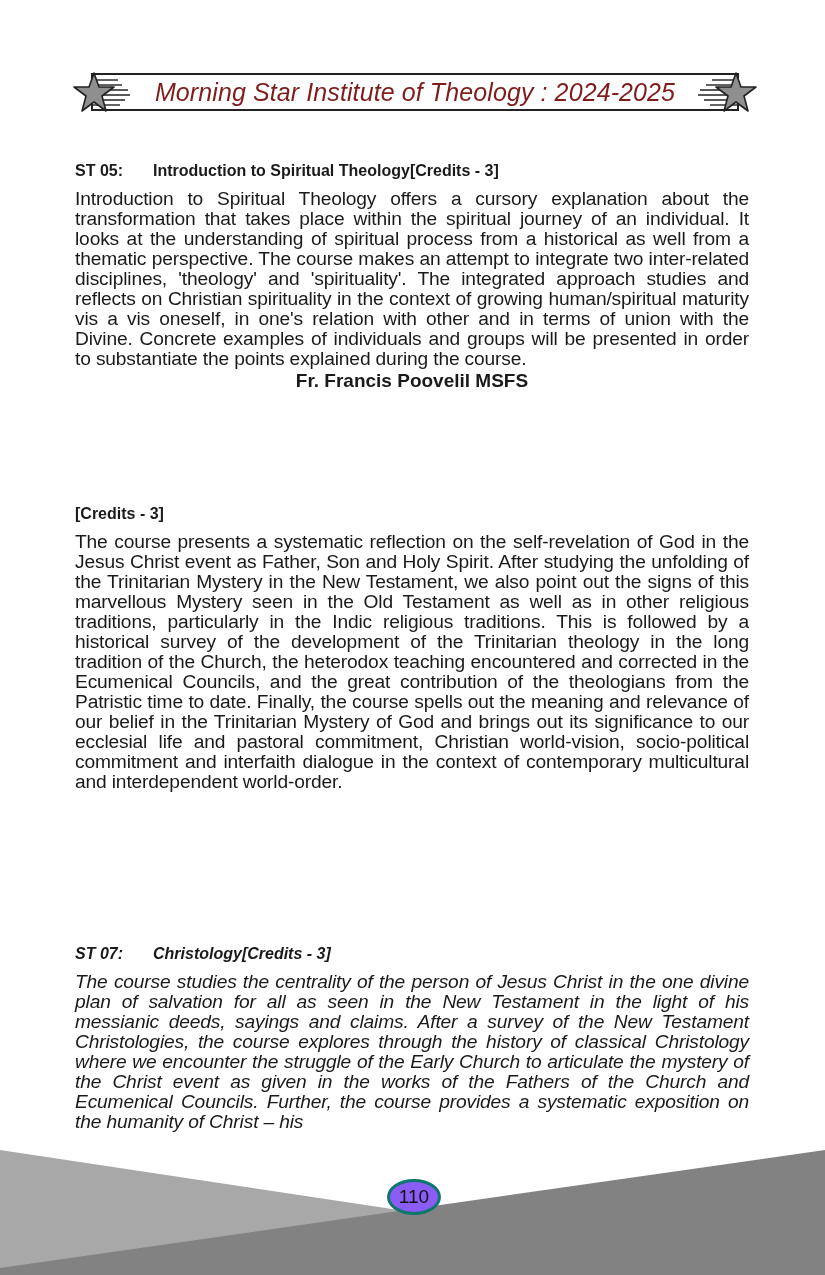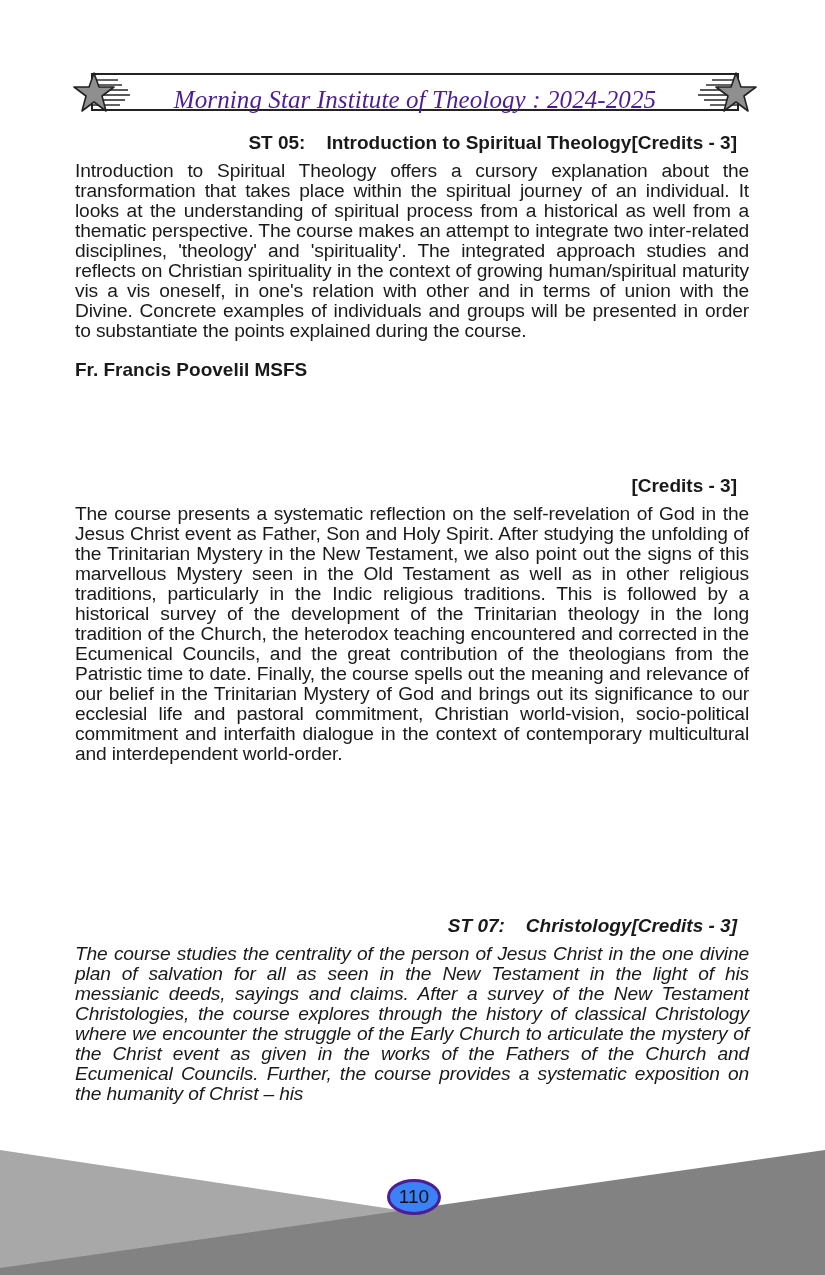--- a/index.html
+++ b/index.html
@@ -1,26 +1,26 @@
 <!DOCTYPE html>
 <html><head>
 <meta charset="utf-8">
 <style>
   html, body { margin:0; padding:0; }
   body { width:825px; height:1275px; position:relative; background:#ffffff; overflow:hidden; font-family:"Liberation Sans", sans-serif; color:#1a1a1a; }
   .banner { position:absolute; left:70px; top:68px; width:690px; height:50px; }
   .banner svg { position:absolute; left:0; top:0; }
-  .banner-title { position:absolute; left:0; right:0; top:10px; text-align:center; font-family:Liberation Serif, serif; font-style:italic; font-size:25px; color:#4c1d95; letter-spacing:0.1px;margin-top:8px; }
+  .banner-title { position:absolute; left:0; right:0; top:10px; text-align:center; font-family:Liberation Sans, sans-serif; font-style:italic; font-size:25px; color:#7f1d1d; letter-spacing:0.1px; }
   .course { position:absolute; left:75px; width:674px; }
-  .course-head { display:flex; justify-content:flex-end; font-weight:bold; font-size:19px; line-height:24px; padding-right:12px; }
+  .course-head { display:flex; justify-content:flex-start; font-weight:bold; font-size:16px; line-height:24px; padding-right:12px;margin-top:28px; }
   .course-head .code { display:inline-block; width:78px; }
   .course-desc { margin-top:6px; font-size:19.2px; line-height:20px; text-align:justify; letter-spacing:-0.15px; }
-  .author { text-align:left; font-weight:bold; font-size:19px; line-height:24px; margin-top:17px; }
+  .author { text-align:center; font-weight:bold; font-size:19px; line-height:24px; margin-top:0; }
   .footer { position:absolute; left:0; top:1140px; width:825px; height:135px; }
-  .page-num { position:absolute; left:387px; top:1179px; width:54px; height:36px; border-radius:50%; background:#3b82f6; border:3px solid #4c1d95; box-sizing:border-box; text-align:center; font-size:19px; line-height:30px; color:#111; }
+  .page-num { position:absolute; left:387px; top:1179px; width:54px; height:36px; border-radius:50%; background:#8b5cf6; border:3px solid #0f766e; box-sizing:border-box; text-align:center; font-size:19px; line-height:30px; color:#111; }
 </style>
 </head>
 <body>
 
 <div class="banner">
   <svg width="690" height="50" viewBox="0 0 690 50">
     <polygon points="22,6 668,6 668,42 22,42" fill="#fff" stroke="#222" stroke-width="2"></polygon>
     <g stroke="#222" stroke-width="1.4">
       <line x1="22" y1="12" x2="48" y2="12"></line>
       <line x1="22" y1="17" x2="52" y2="17"></line>

